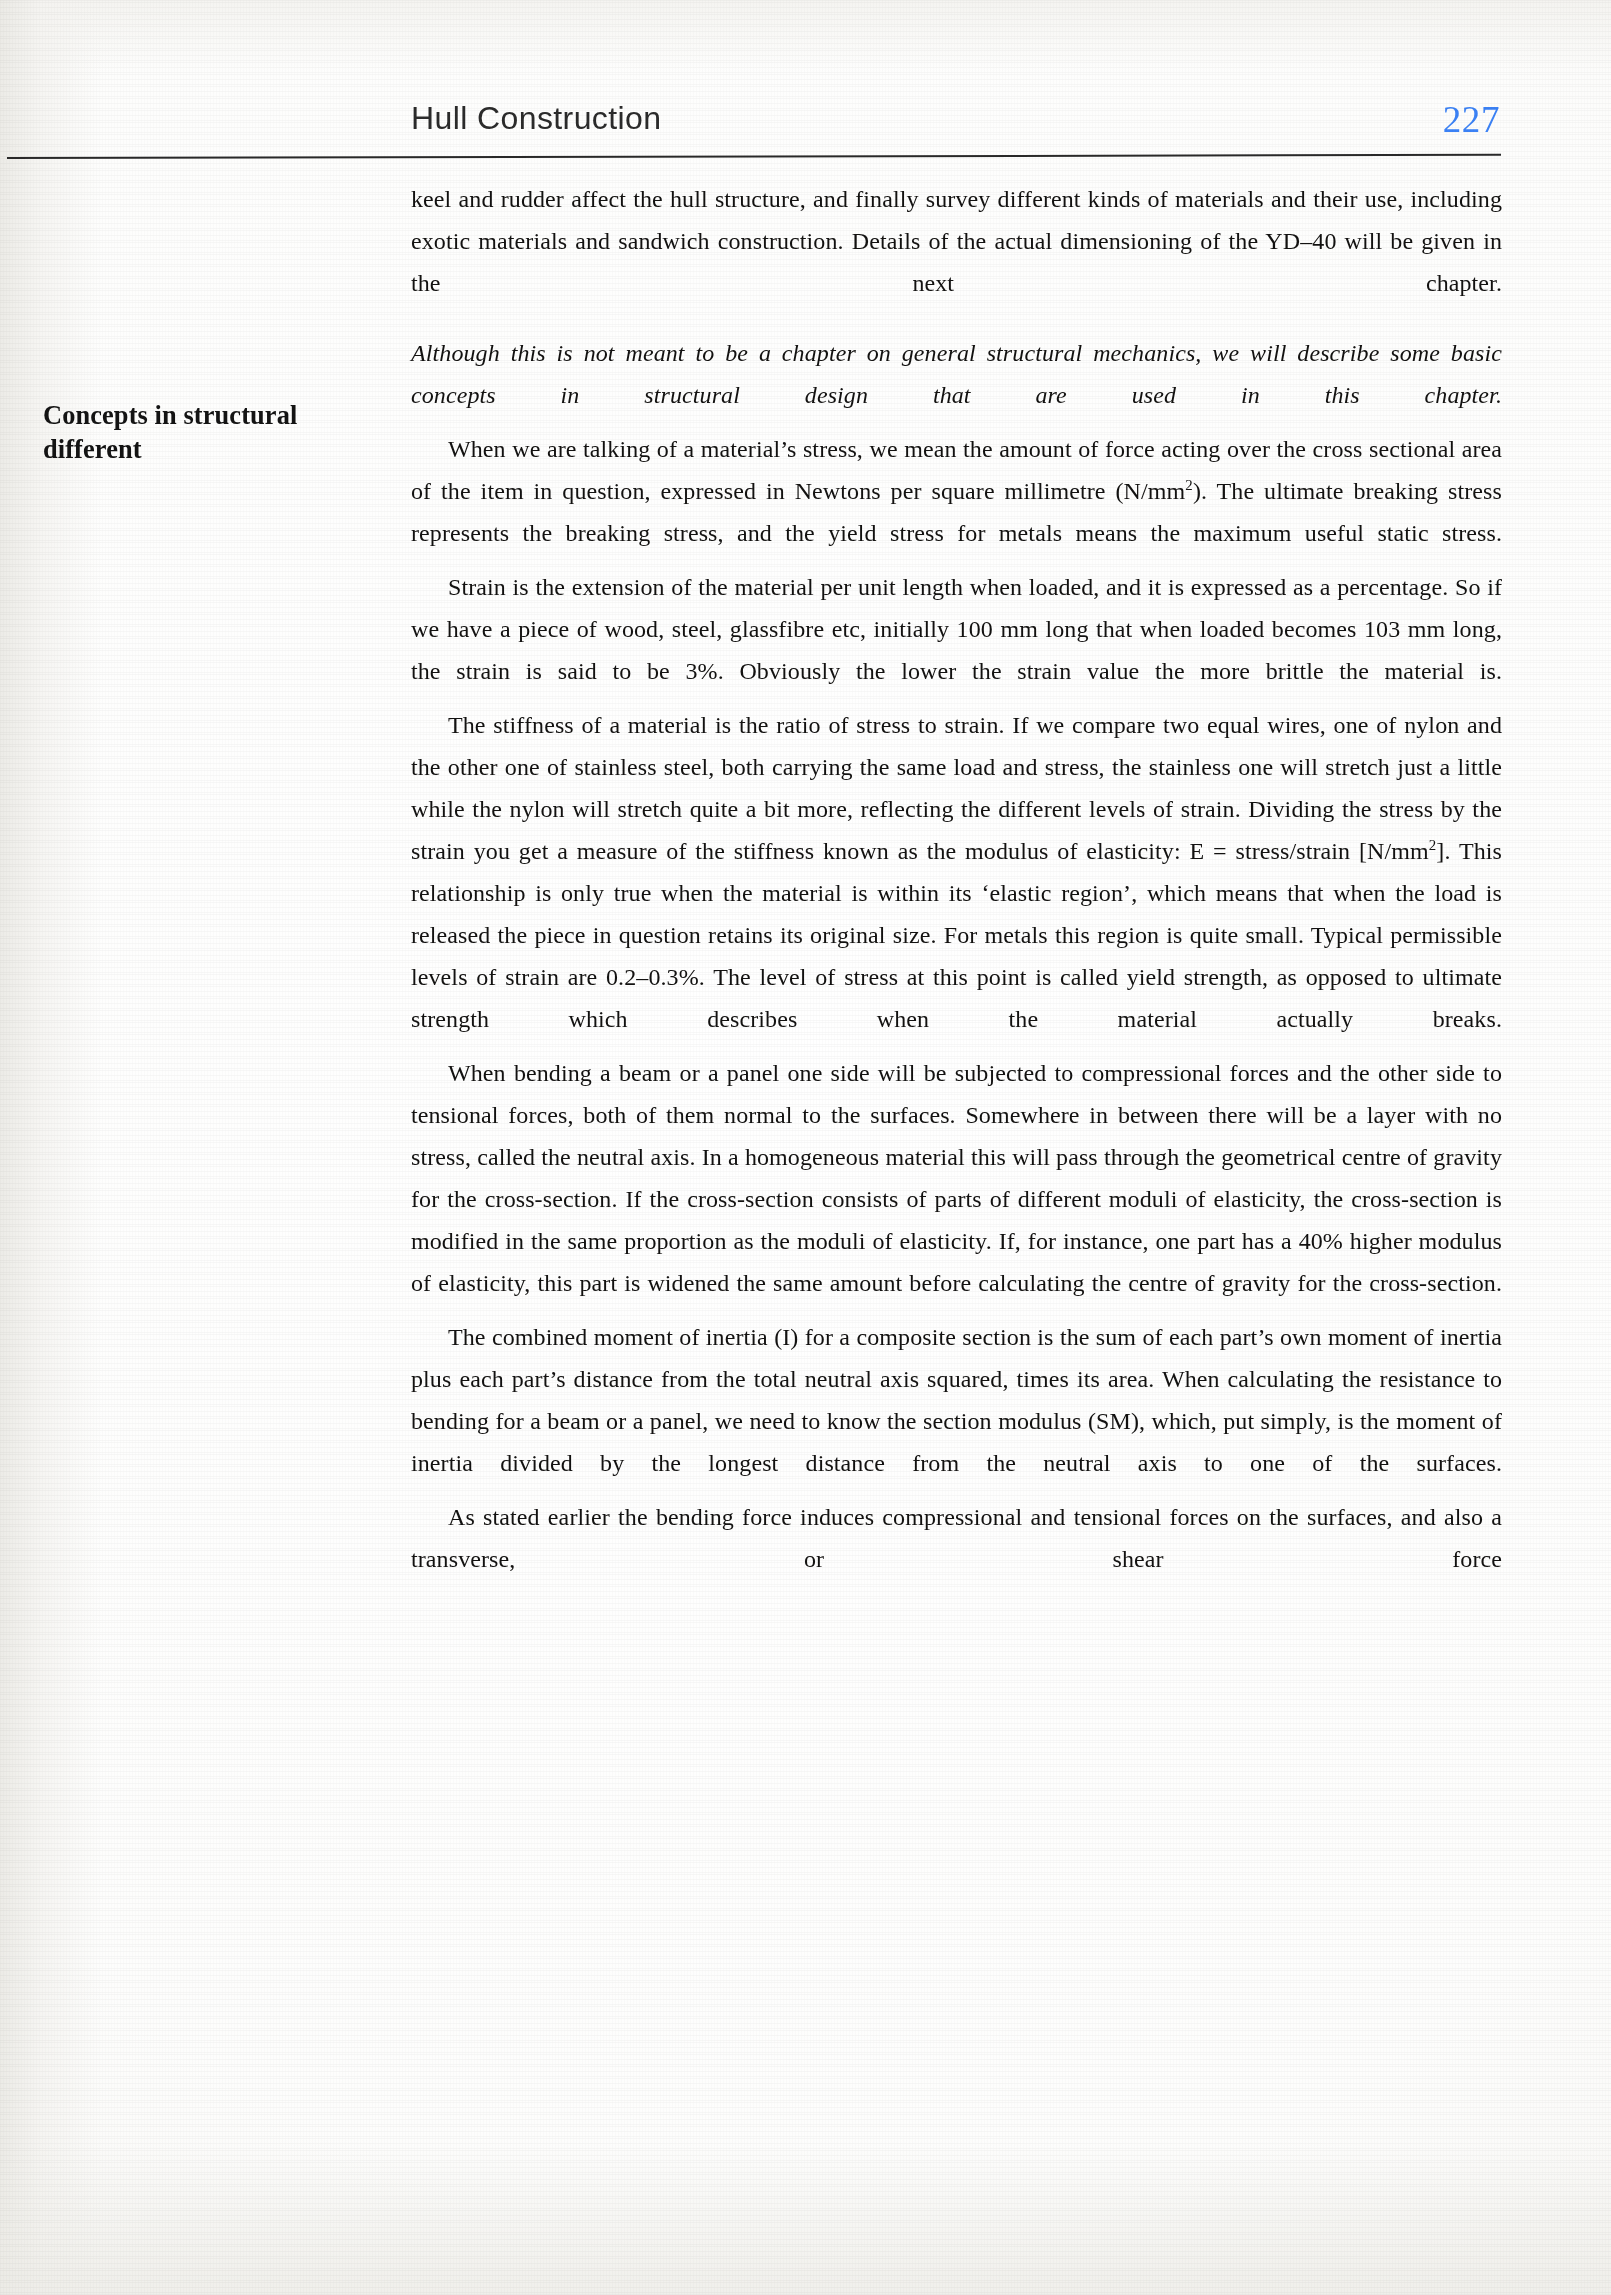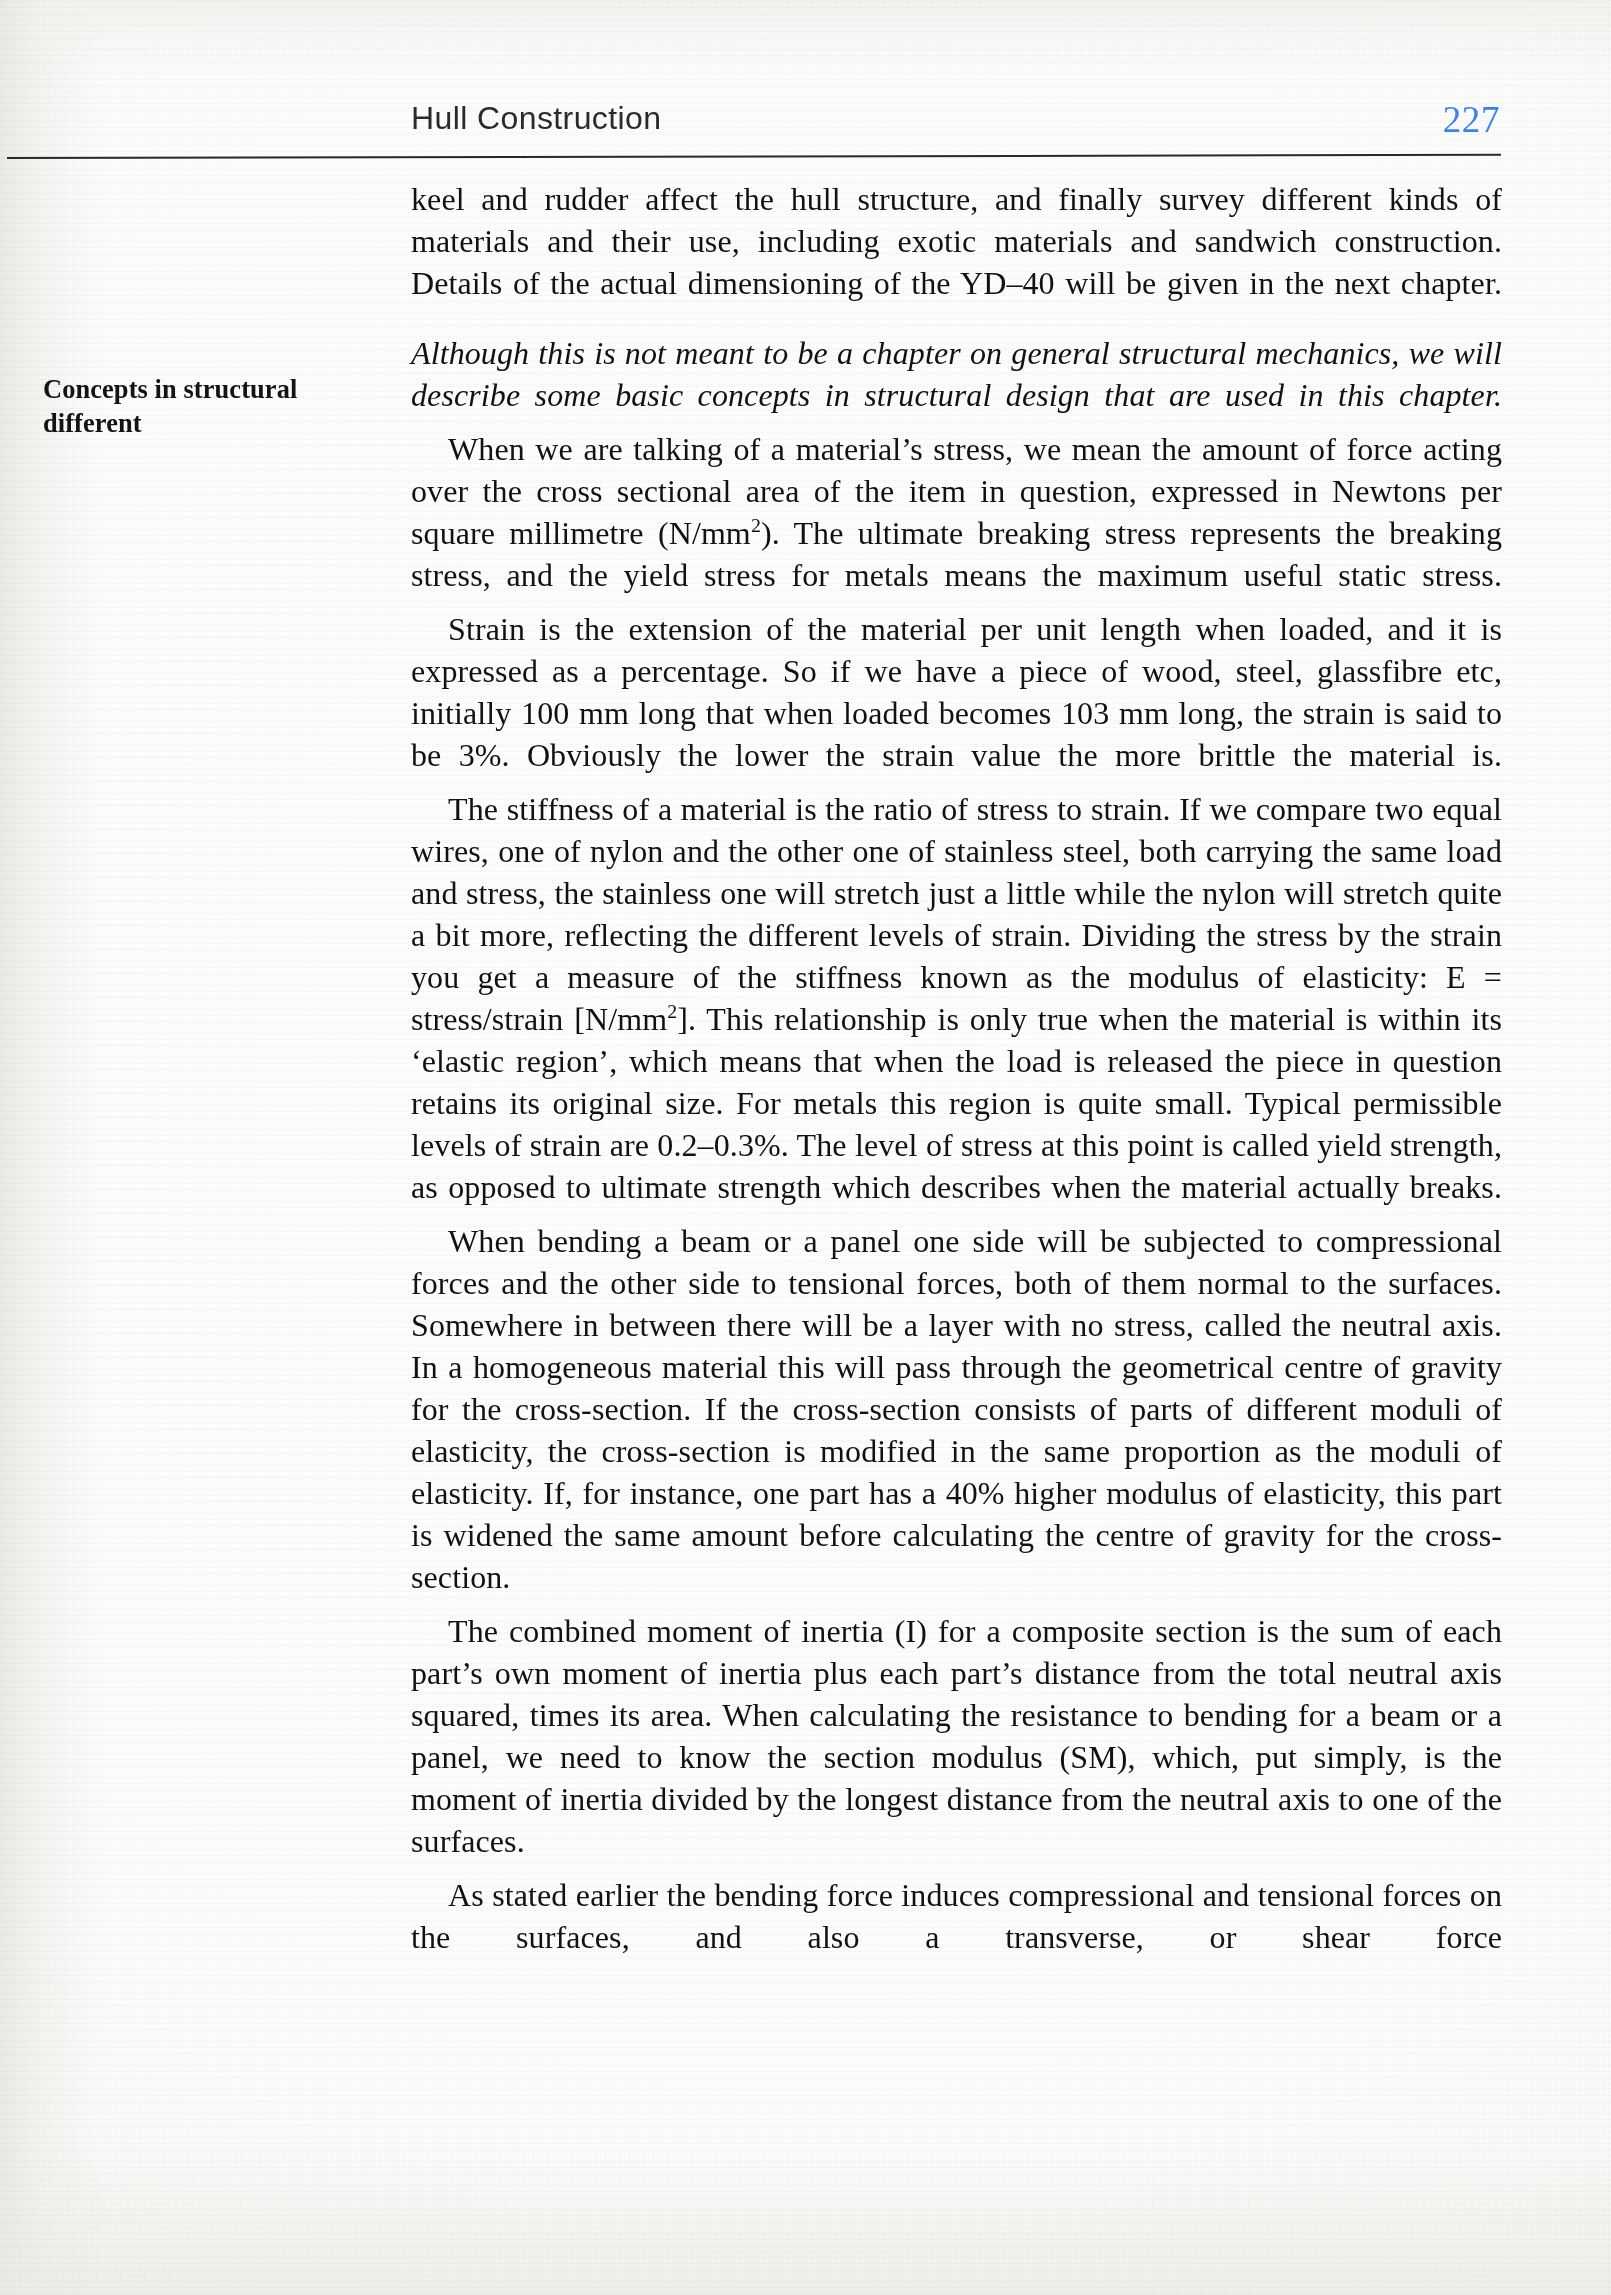--- a/index.html
+++ b/index.html
@@ -87,21 +87,21 @@
     height: 1.8px;
     background: #2a2a2a;
     transform: rotate(-0.12deg);
     transform-origin: left center;
   }
 
   
   .margin-heading {
     position: absolute;
     left: 43px;
-    top: 372px;
+    top: 398px;
     width: 360px;
     font-family: "Liberation Serif", "DejaVu Serif", serif;
     font-weight: bold;
     font-size: 26.4px;
     line-height: 34px;
     color: #141414;
     letter-spacing: 0.1px;
   }
   .margin-heading .mh-line {
     display: block;
@@ -109,21 +109,21 @@
   }
 
   
   .body-col {
     position: absolute;
     left: 411px;
     top: 178px;
     width: 1091px;
   }
   .para {
-    font-size: 32px;
+    font-size: 24px;
     line-height: 42px;
     text-align: justify;
     text-justify: inter-word;
     color: #131211;
     margin: 0;
     letter-spacing: 0.1px;
   }
   .para.indent { text-indent: 37px; margin-top: 12px; }
   .para.gap-before { margin-top: 28px; font-style: italic; }
 

